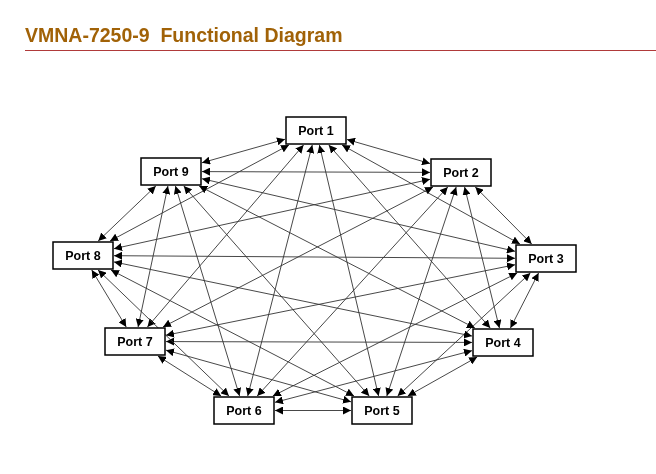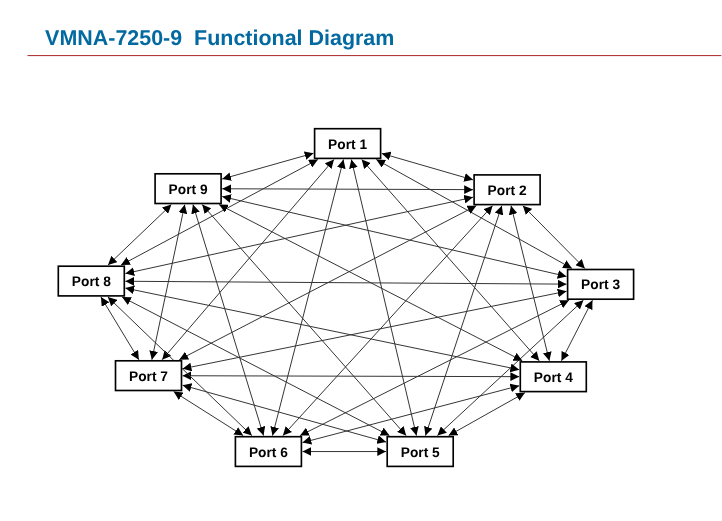--- a/index.html
+++ b/index.html
@@ -1,17 +1,17 @@
 <!DOCTYPE html>
 <html><head>
 <meta charset="utf-8">
 <style>
   html, body { margin:0; padding:0; background:#ffffff; }
   body { width:656px; height:474px; position:relative; overflow:hidden; font-family:"Liberation Sans", sans-serif; }
-  .title { position:absolute; left:41px; top:24px; font-family:"Liberation Sans", sans-serif; font-weight:bold; font-size:19.5px; color:#0369a1; letter-spacing:0; white-space:pre; }
+  .title { position:absolute; left:25px; top:24px; font-family:"Liberation Sans", sans-serif; font-weight:bold; font-size:19.5px; color:#a16207; letter-spacing:0; white-space:pre; }
   .rule { position:absolute; left:25px; top:50px; width:631px; height:1px; background:#b03a3a; }
   svg#diagram { position:absolute; left:0; top:0; }
   .port-label { font-family:"Liberation Sans", sans-serif; font-weight:bold; font-size:12.5px; fill:#000; }
 </style>
 </head>
 <body>
 
 <div class="title">VMNA-7250-9  Functional Diagram</div>
 <div class="rule"></div>
 

